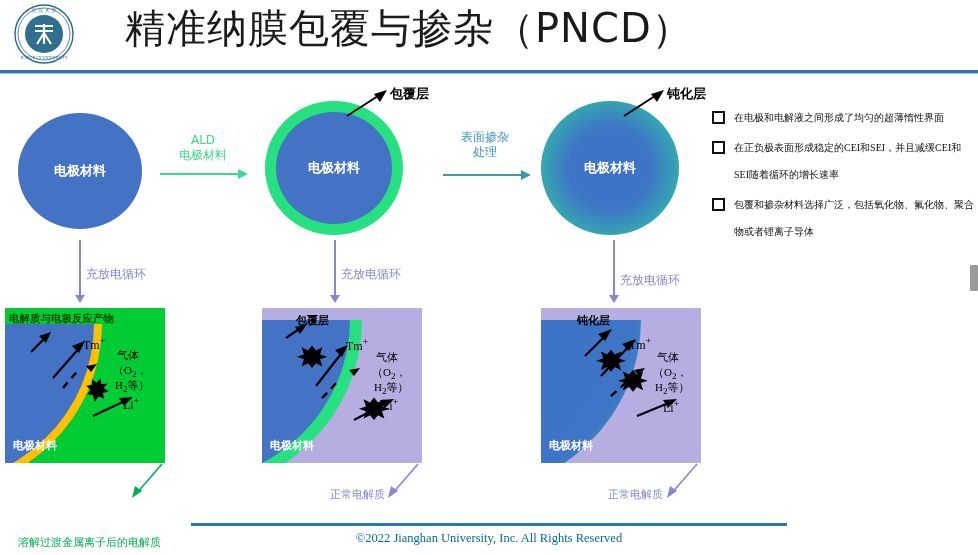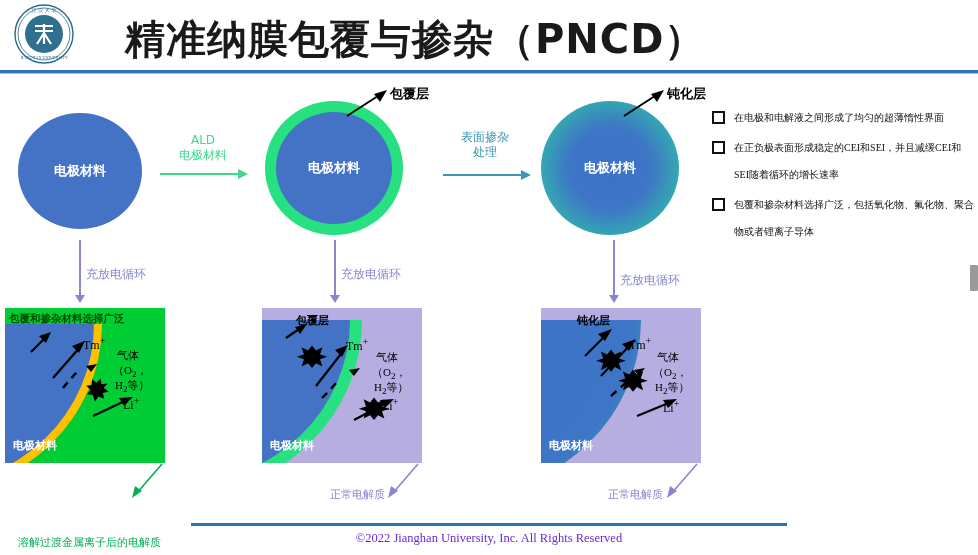--- a/index.html
+++ b/index.html
@@ -6,22 +6,22 @@
   body{
     width:978px;height:555px;overflow:hidden;
     background:#ffffff;
     font-family:"Liberation Serif",serif;
     position:relative;
   }
   
   #header{position:absolute;left:0;top:0;width:978px;height:72px;}
   #logo{position:absolute;left:8px;top:2px;width:72px;height:68px;}
   #slide-title{
-    position:absolute;left:125px;top:12px;
-    font-size:40px;font-weight:bold;color:#1a1a1a;
+    position:absolute;left:125px;top:1px;
+    font-size:40px;font-weight:normal;color:#1a1a1a;
     letter-spacing:1px;white-space:nowrap;
     font-family:"DejaVu Sans",sans-serif;
   }
   #header-rule{position:absolute;left:0;top:70px;width:978px;height:3px;background:#2E75B6;}
   #header-rule2{position:absolute;left:0;top:73px;width:978px;height:1px;background:#9dc3e6;}
 
   
   .circle-wrap{position:absolute;}
   .circle{border-radius:50%;position:relative;}
   .circle-label{
@@ -61,21 +61,21 @@
   }
   .bullet-text{
     font-size:10px;line-height:27px;color:#111;
     font-family:"Liberation Serif",serif;
   }
 
   
   #footer-rule{position:absolute;left:191px;top:523px;width:596px;height:3px;background:#2E75B6;}
   #footer-text{
     position:absolute;left:0;top:531px;width:978px;text-align:center;
-    font-size:12.5px;color:#6d28d9;font-family:"Liberation Serif",serif;
+    font-size:12.5px;color:#0369a1;font-family:"Liberation Serif",serif;
   }
   #scroll-thumb{position:absolute;right:0px;top:265px;width:8px;height:26px;background:#9a9a9a;border-radius:1px;}
 </style>
 </head>
 <body>
 
 <div id="header">
   <div id="logo">
     <svg width="72" height="68" viewBox="0 0 72 68">
       <circle cx="36" cy="32" r="29" fill="#ffffff" stroke="#2a6a8a" stroke-width="1.4"></circle>
@@ -157,21 +157,21 @@
 </div>
 <div>
   <div class="varrow-line" style="left:613px;top:240px;height:56px;"></div>
   <div class="varrow-head" style="left:609px;top:295px;"></div>
   <div class="varrow-label" style="left:620px;top:272px;">充放电循环</div>
 </div>
 
 <div class="panel" style="left:5px;top:308px;width:160px;height:155px;background:#00CC33;">
   <div class="quarter" style="left:-78px;top:16px;width:175px;height:170px;background:#FFC000;"></div>
   <div class="quarter" style="left:-78px;top:16px;width:167px;height:162px;background:#4472C4;"></div>
-  <div class="p-text" style="left:4px;top:4px;color:#004d00;font-weight:bold;font-size:10.5px;">包覆和掺杂材料选择广泛</div>
+  <div class="p-text" style="left:4px;top:4px;color:#004d00;font-weight:bold;font-size:10.5px;">电解质与电极反应产物</div>
   <div class="p-text" style="left:8px;top:130px;color:#ffffff;font-weight:bold;font-size:11px;">电极材料</div>
   <div class="p-text-serif" style="left:78px;top:27px;font-size:12px;">
     <span>Tm</span><sup>+</sup>
   </div>
   <div class="p-text-serif" style="left:112px;top:40px;font-size:11px;">气体</div>
   <div class="p-text-serif" style="left:108px;top:55px;font-size:11px;">
     <span>（O</span><sub>2</sub><span>，</span>
   </div>
   <div class="p-text-serif" style="left:110px;top:70px;font-size:11px;">
     <span>H</span><sub>2</sub><span>等）</span>

